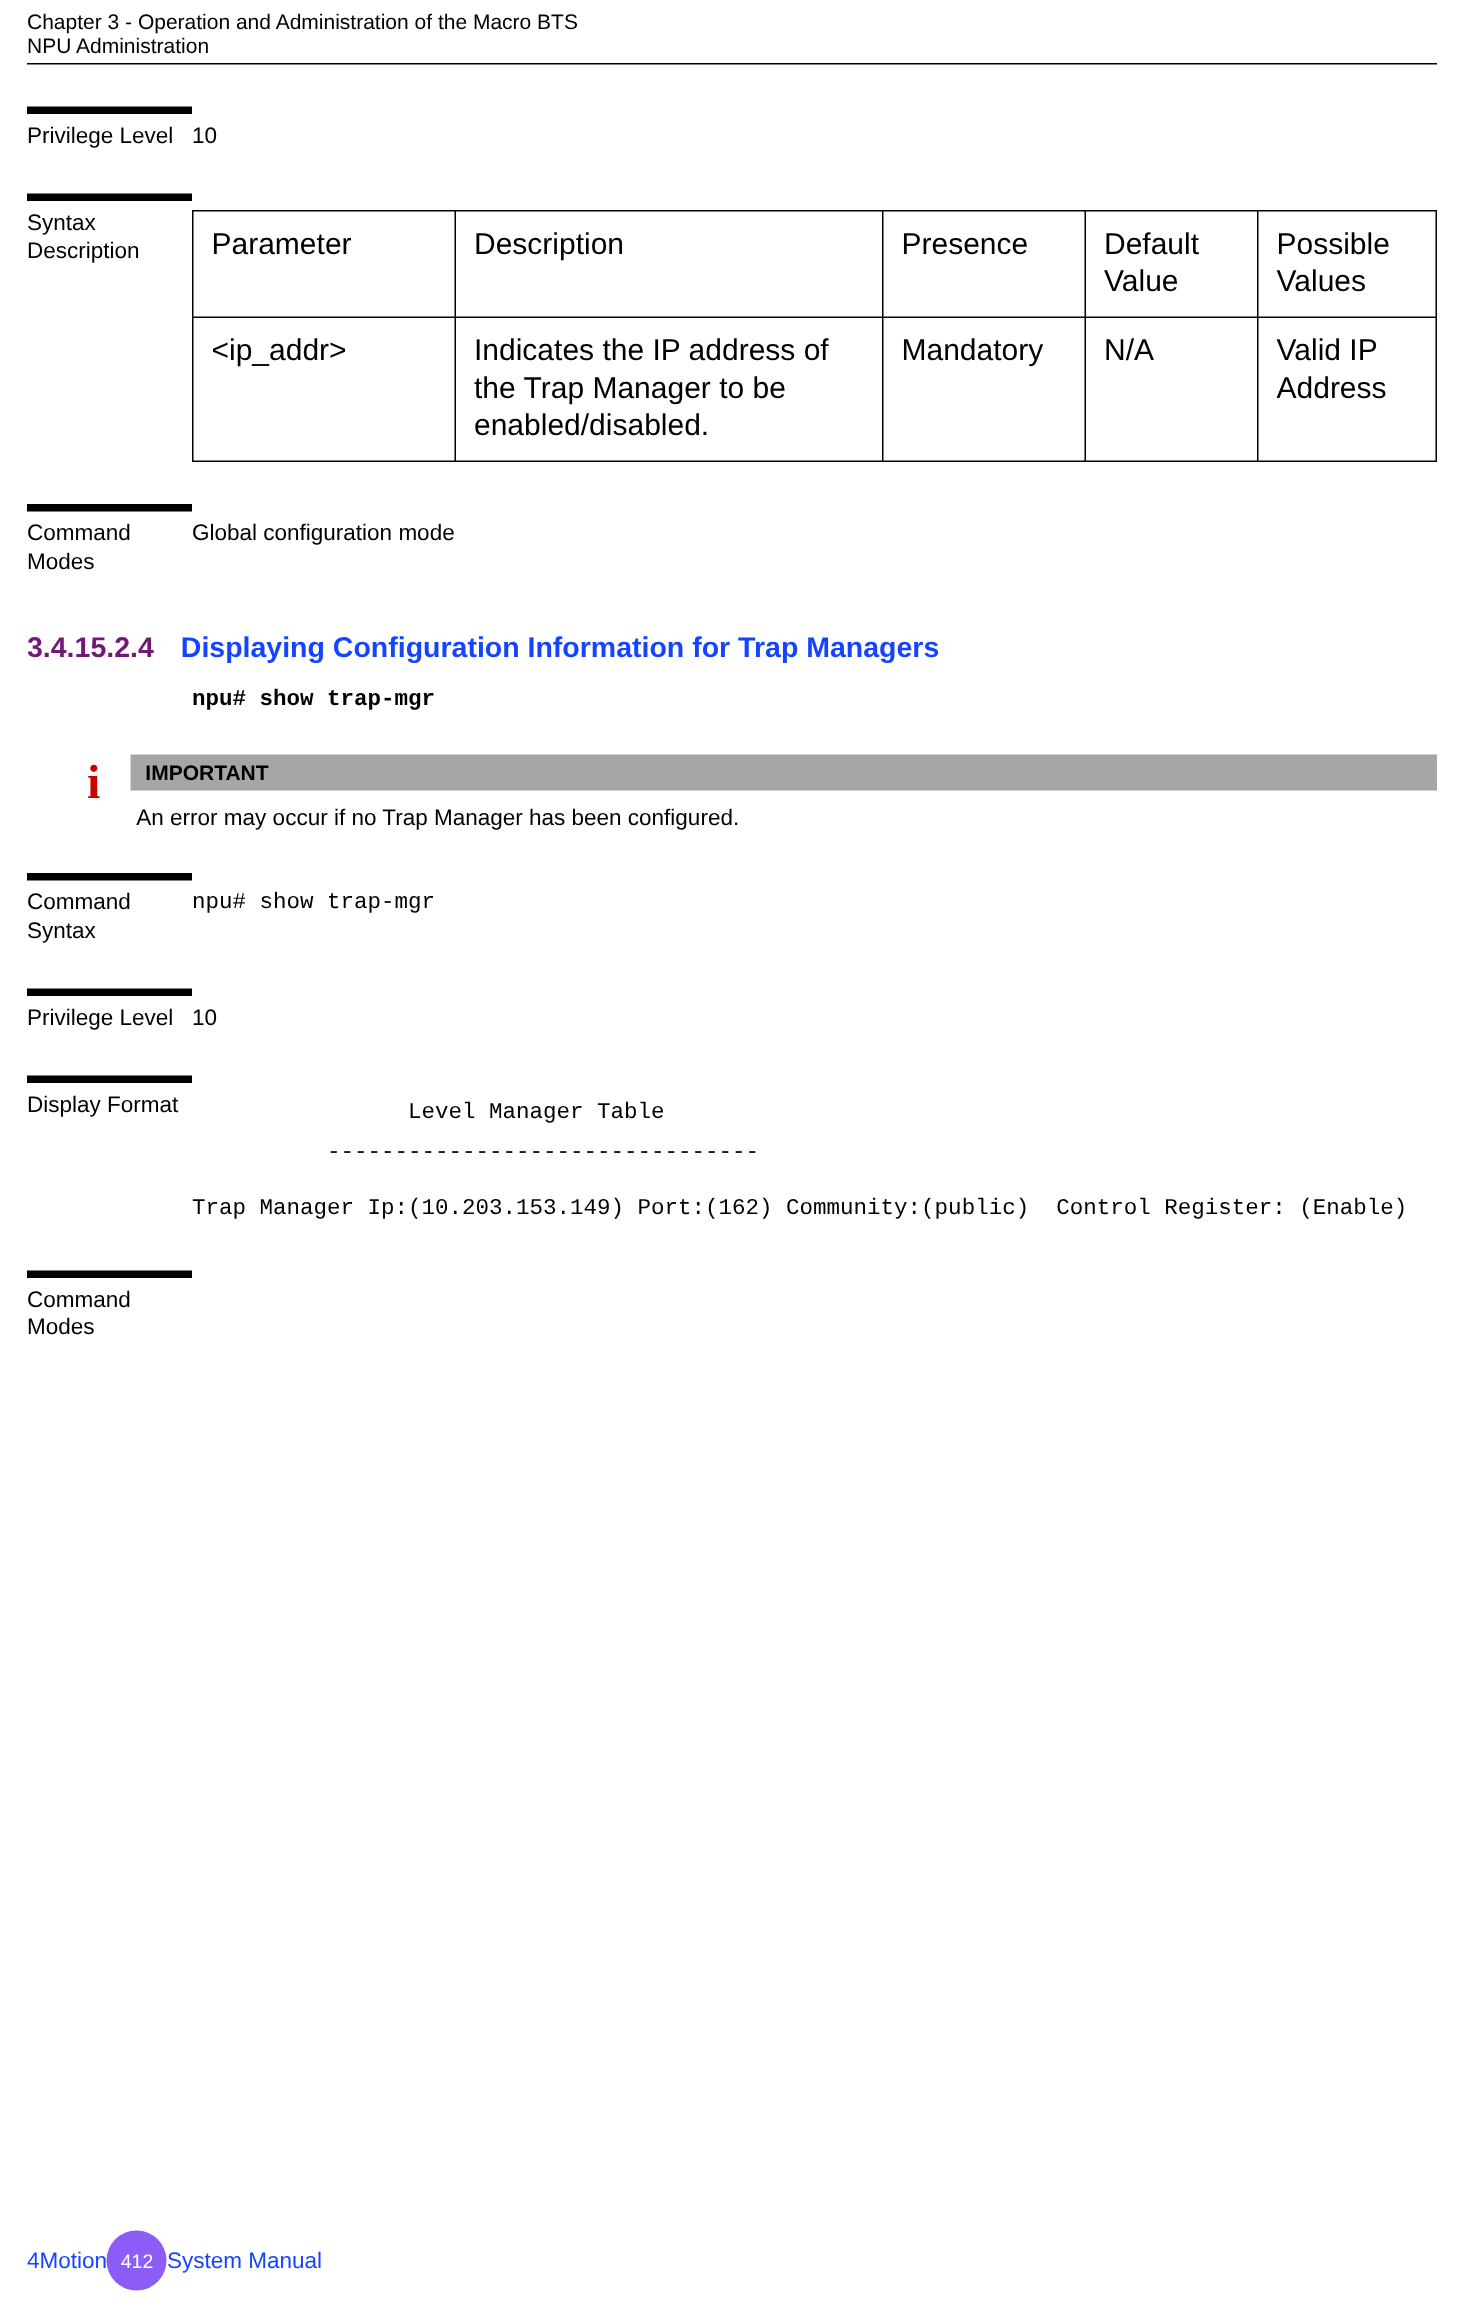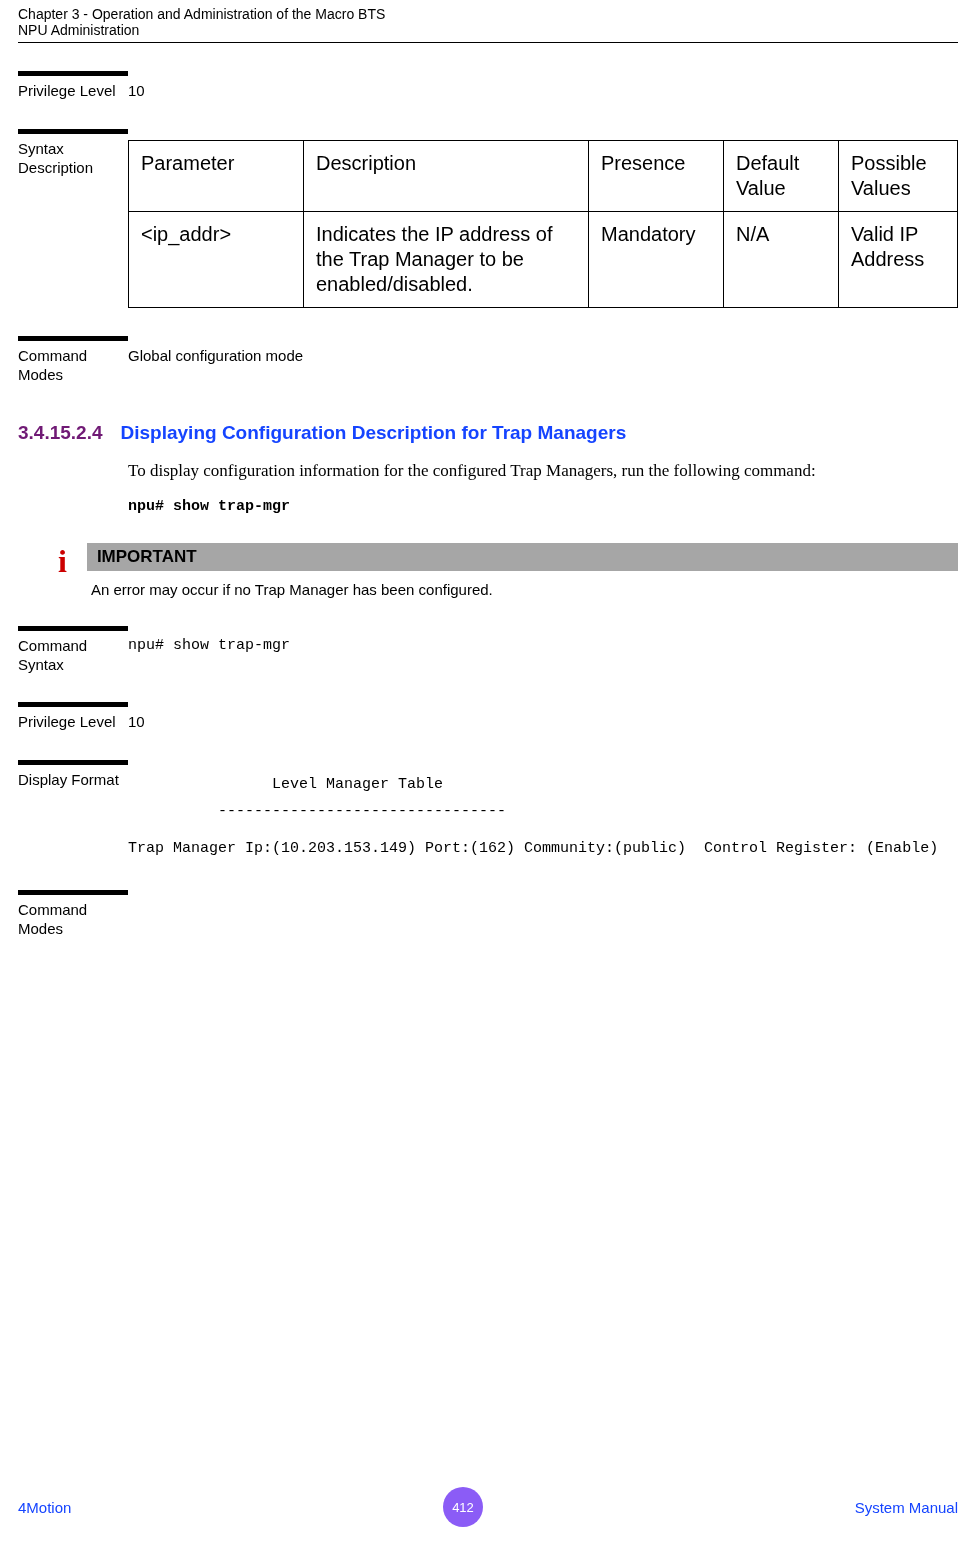--- a/index.html
+++ b/index.html
@@ -103,33 +103,32 @@
     line-height: 1;
     padding-top: 2px;
   }
   .important-body {
     flex: 1;
   }
   .important-bar {
     background: #a6a6a6;
     padding: 4px 10px;
     font-weight: bold;
-    font-size: 17px;
+    font-size: 14px;
   }
   .important-text {
     font-size: 15px;
     padding: 10px 4px 0 4px;
   }
   .footer {
     position: absolute;
     bottom: 18px;
     left: 18px;
     right: 18px;
     display: flex;
-    justify-content: space-between;
     align-items: center;
     font-size: 15px;
     color: #1544ff;
   }
   .page-badge {
     background: #8b5cf6;
     color: #fff;
     border-radius: 50%;
     width: 40px;
     height: 40px;
@@ -184,24 +183,23 @@
     </div>
   </div>
 
   <div class="section">
     <div class="label-col">Command Modes</div>
     <div class="value-col">Global configuration mode</div>
   </div>
 
   <div class="heading-row">
     <span class="heading-num">3.4.15.2.4</span>
-    <span class="heading-title">Displaying Configuration Description for Trap Managers</span>
-  </div>
-
-  <div class="body-text">To display configuration information for the configured Trap Managers, run the following command:</div>
+    <span class="heading-title">Displaying Configuration Information for Trap Managers</span>
+  </div>
+
   <div class="code-text">npu# show trap-mgr</div>
 
   <div class="important-box">
     <div class="important-icon">i</div>
     <div class="important-body">
       <div class="important-bar">IMPORTANT</div>
       <div class="important-text">An error may occur if no Trap Manager has been configured.</div>
     </div>
   </div>
 

